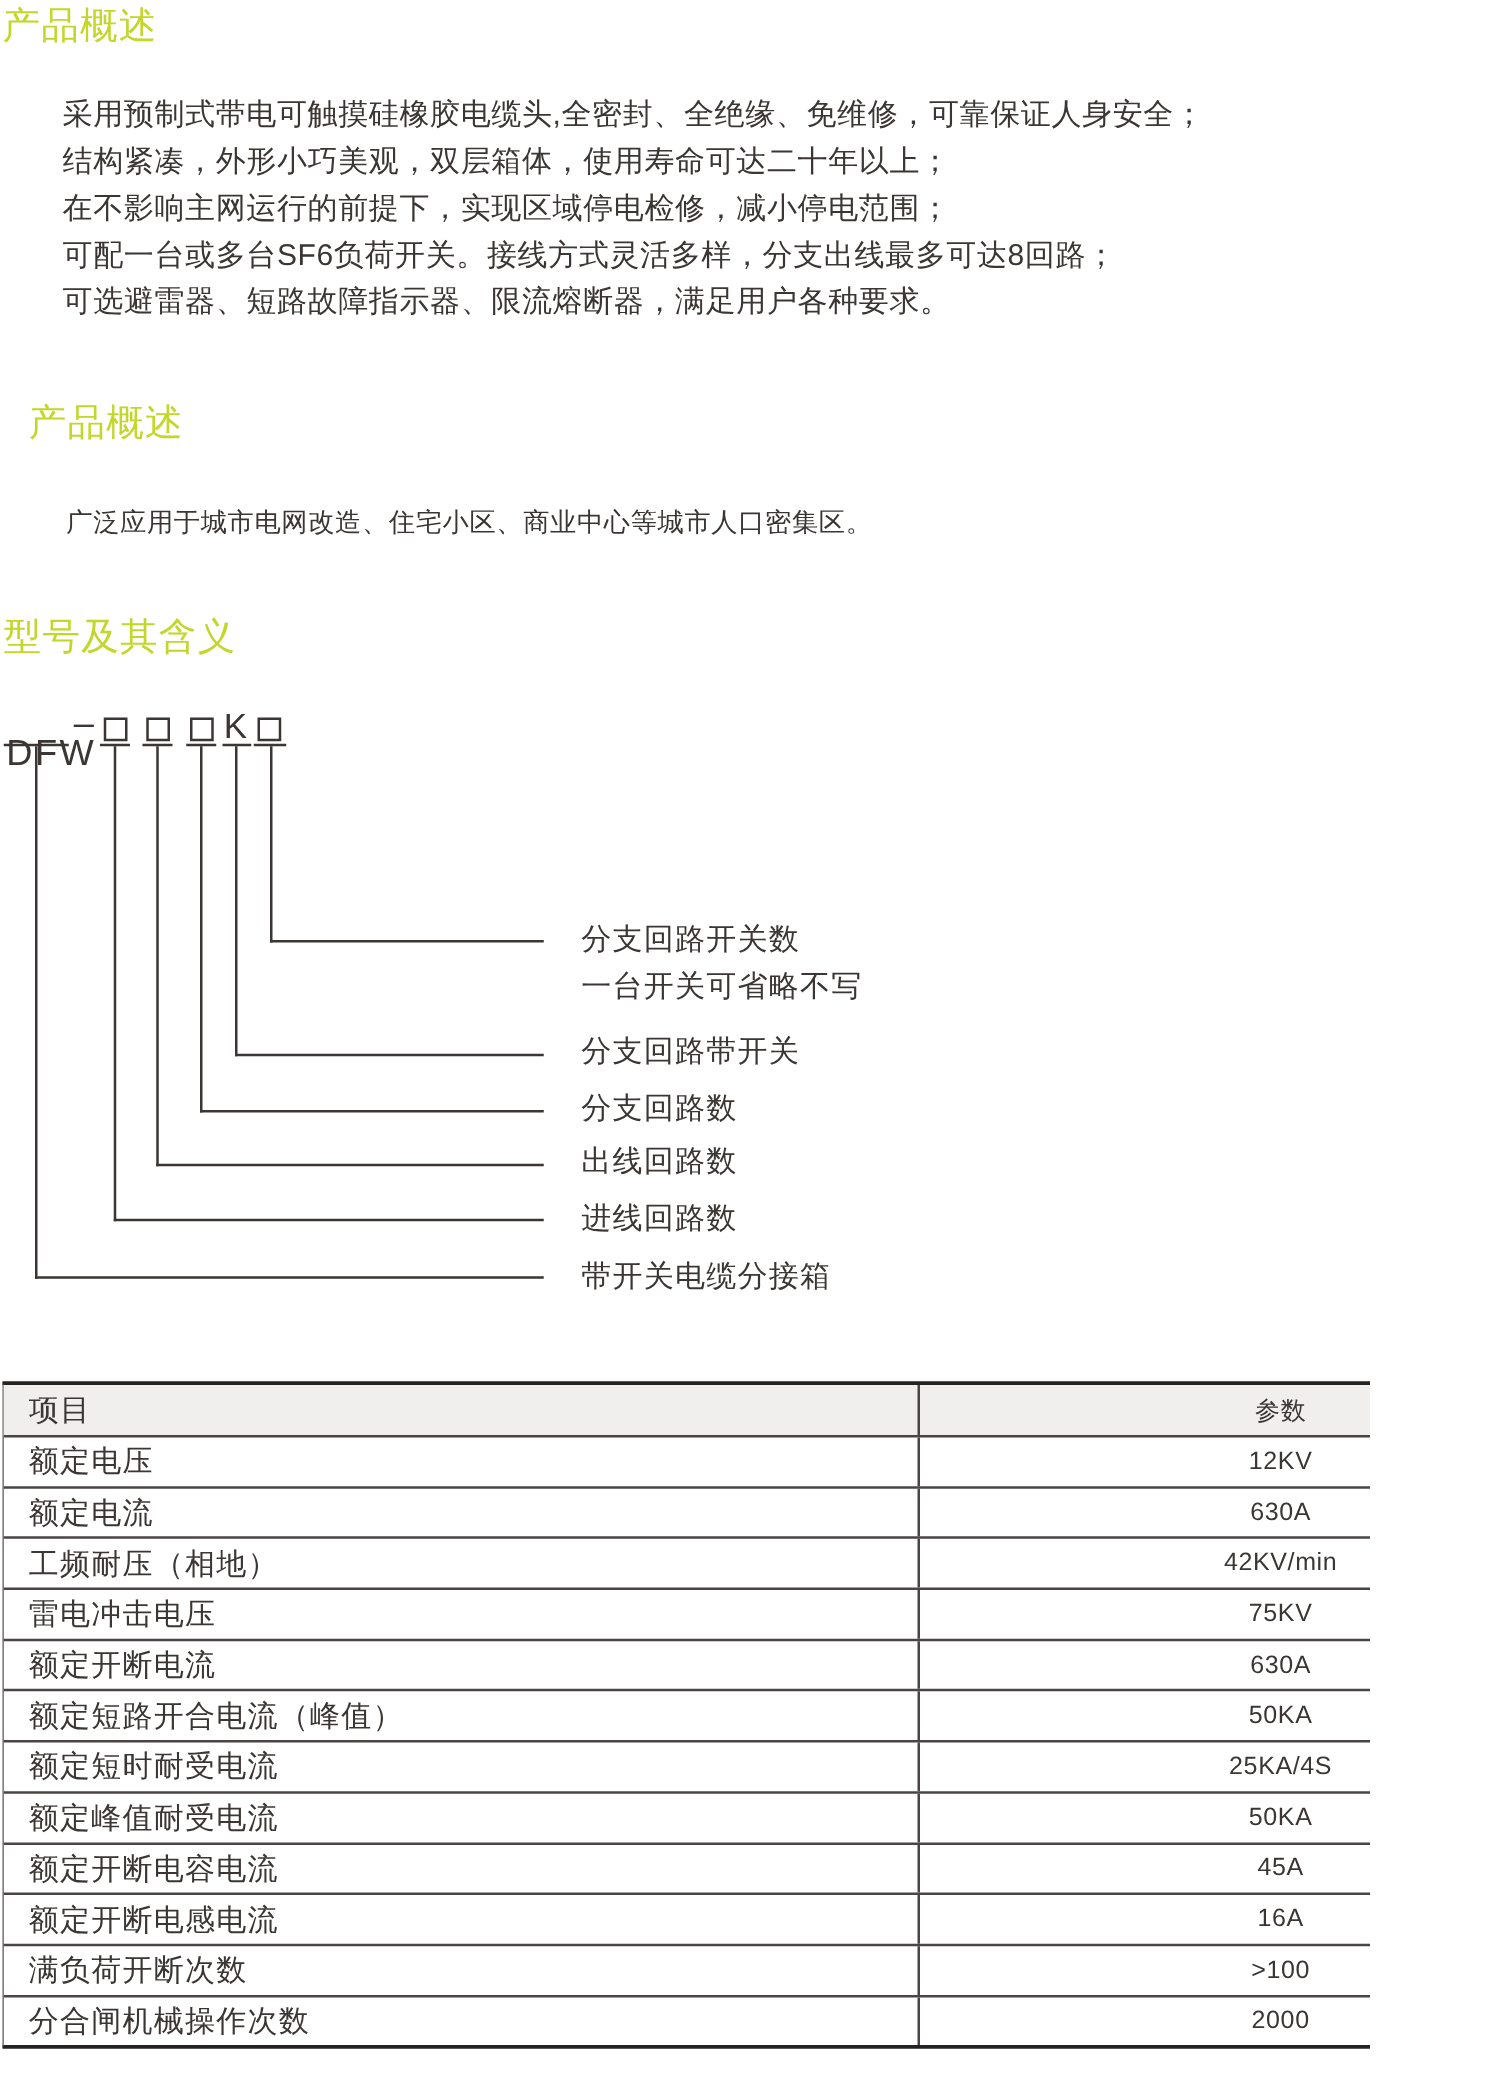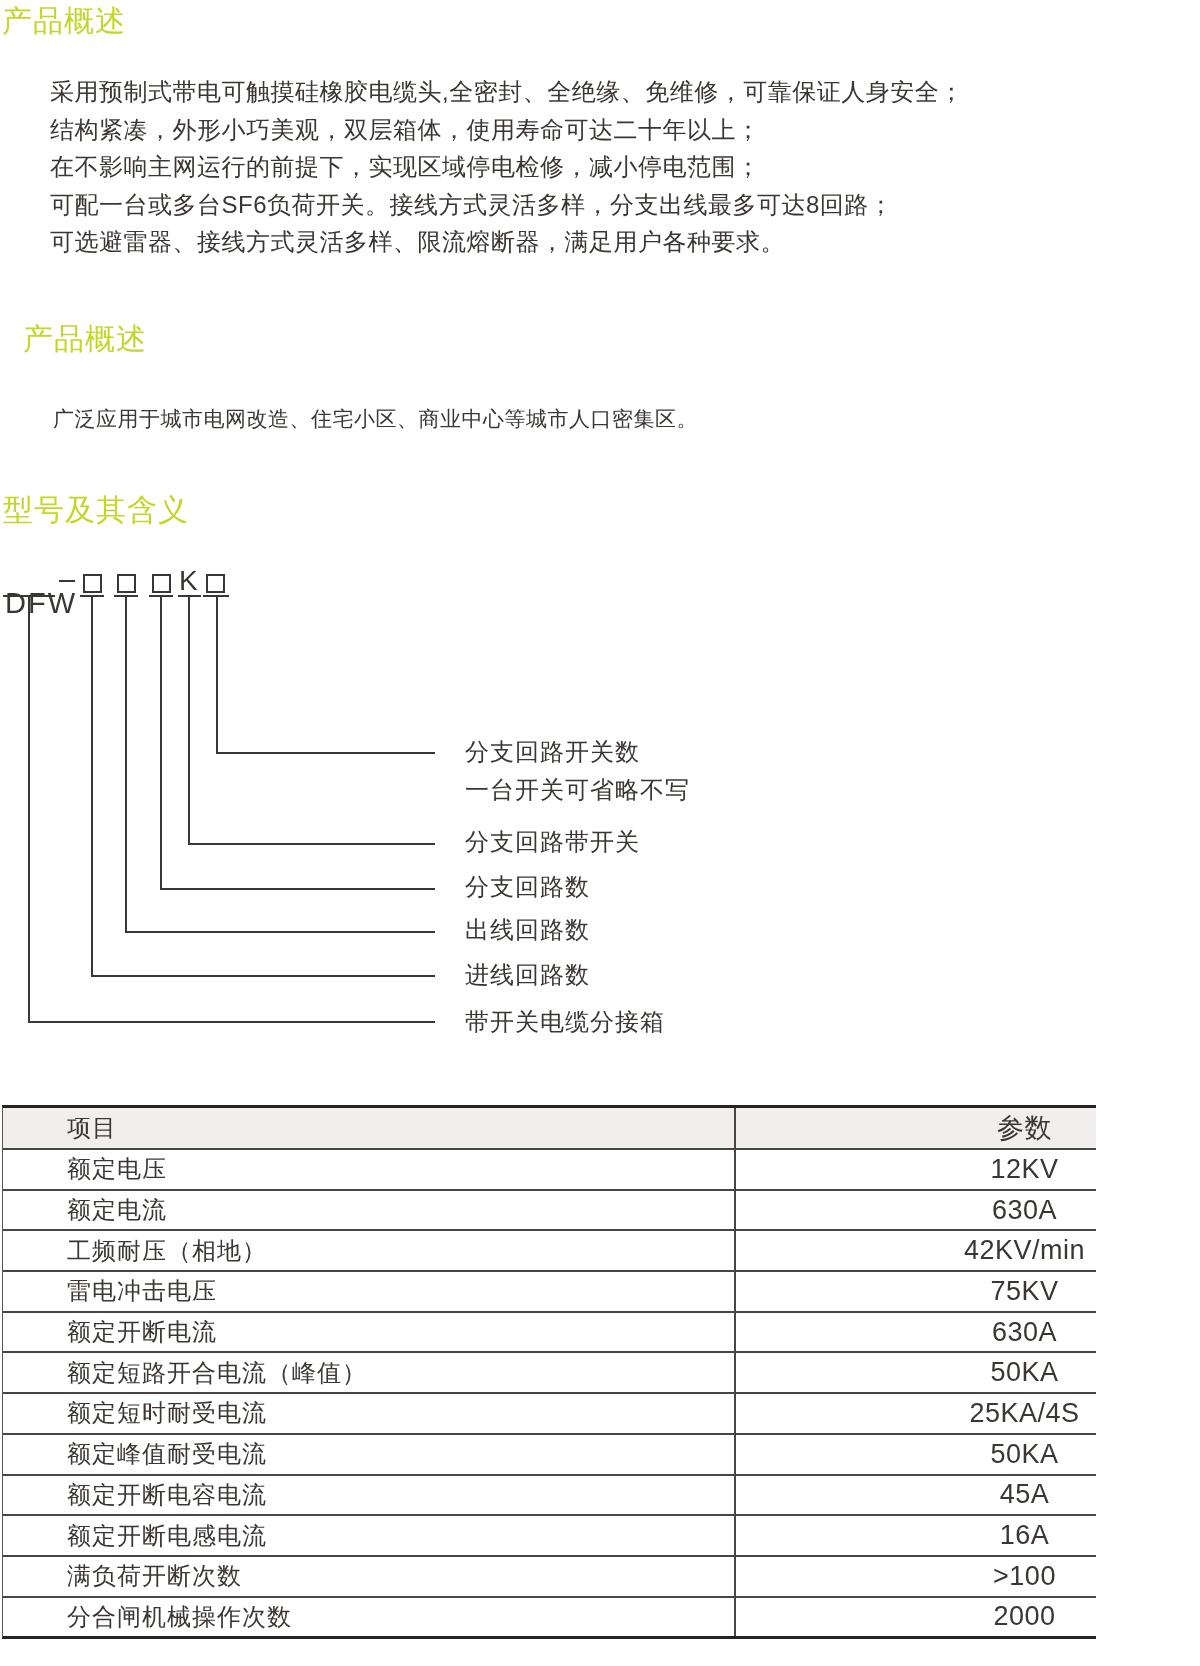--- a/index.html
+++ b/index.html
@@ -29,39 +29,39 @@
   .spec-table{
     position:absolute;left:2px;top:1105px;width:1196px;box-sizing:border-box;
     border-top:3px solid #272222;border-bottom:3px solid #272222;
     border-left:1px solid #5a5555;border-right:1px solid #5a5555;
   }
   .trow{display:flex;height:38.7px;border-bottom:2px solid #4a4544;}
   .trow.header{height:40px;background:#f0efee;}
   .trow.last{border-bottom:none;}
   .cell-item{
     width:733px;box-sizing:border-box;border-right:2px solid #4a4544;
-    display:flex;align-items:center;padding-left:64px;font-size:24px;letter-spacing:1px;white-space:nowrap;
+    display:flex;align-items:center;padding-left:20px;font-size:24px;letter-spacing:1px;white-space:nowrap;
   }
   .cell-value{
     flex:1;display:flex;align-items:center;justify-content:center;
-    padding-left:116px;font-size:27px;letter-spacing:0.5px;white-space:nowrap;
+    padding-left:116px;font-size:20px;letter-spacing:0.5px;white-space:nowrap;
   }
 </style>
 </head>
 <body>
 
 <div class="page">
 
   <h2 class="heading" style="left:2px;top:4px;">产品概述</h2>
   <div class="para">
     <div class="pline">采用预制式带电可触摸硅橡胶电缆头,全密封、全绝缘、免维修，可靠保证人身安全；</div>
     <div class="pline">结构紧凑，外形小巧美观，双层箱体，使用寿命可达二十年以上；</div>
     <div class="pline">在不影响主网运行的前提下，实现区域停电检修，减小停电范围；</div>
     <div class="pline">可配一台或多台SF6负荷开关。接线方式灵活多样，分支出线最多可达8回路；</div>
-    <div class="pline">可选避雷器、接线方式灵活多样、限流熔断器，满足用户各种要求。</div>
+    <div class="pline">可选避雷器、短路故障指示器、限流熔断器，满足用户各种要求。</div>
   </div>
 
   <h2 class="heading" style="left:23px;top:322px;">产品概述</h2>
   <div class="bodyline" style="left:53px;top:400px;">广泛应用于城市电网改造、住宅小区、商业中心等城市人口密集区。</div>
 
   <h2 class="heading" style="left:3px;top:493px;">型号及其含义</h2>
 
   <div class="model-prefix">DFW</div>
   <div class="model-dash">–</div>
   <div class="mbox" style="left:83px;"></div>

